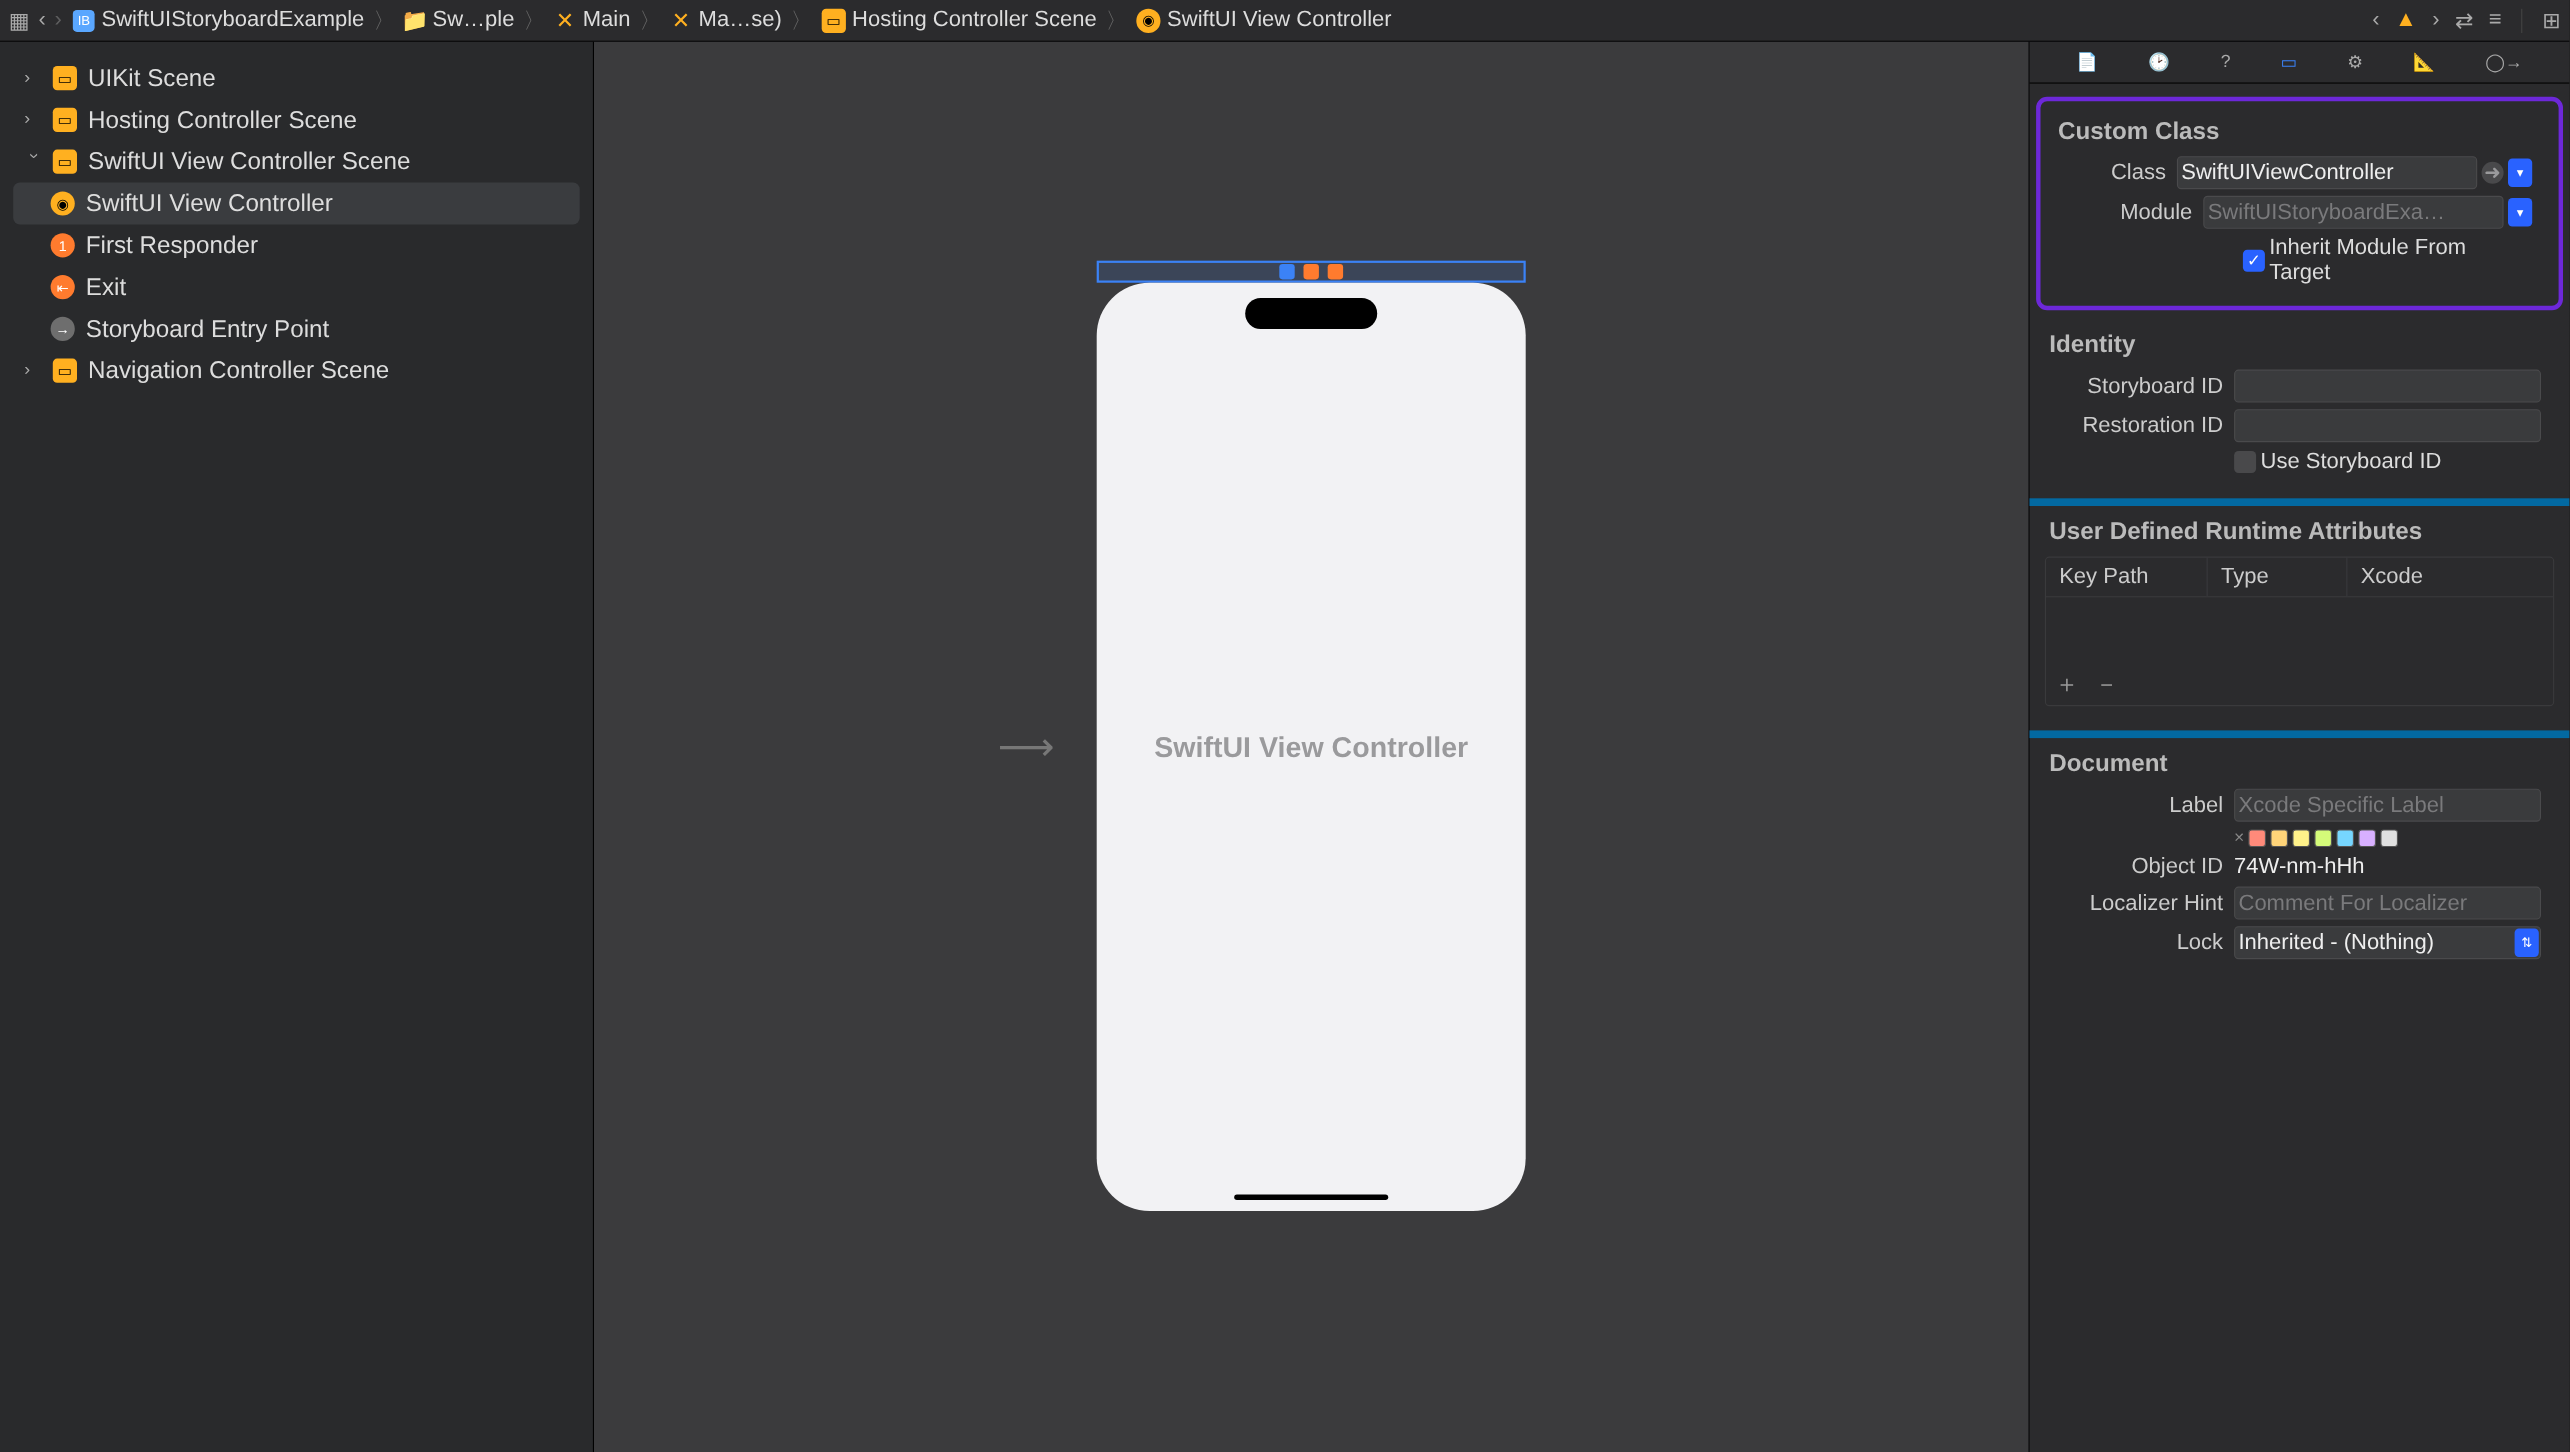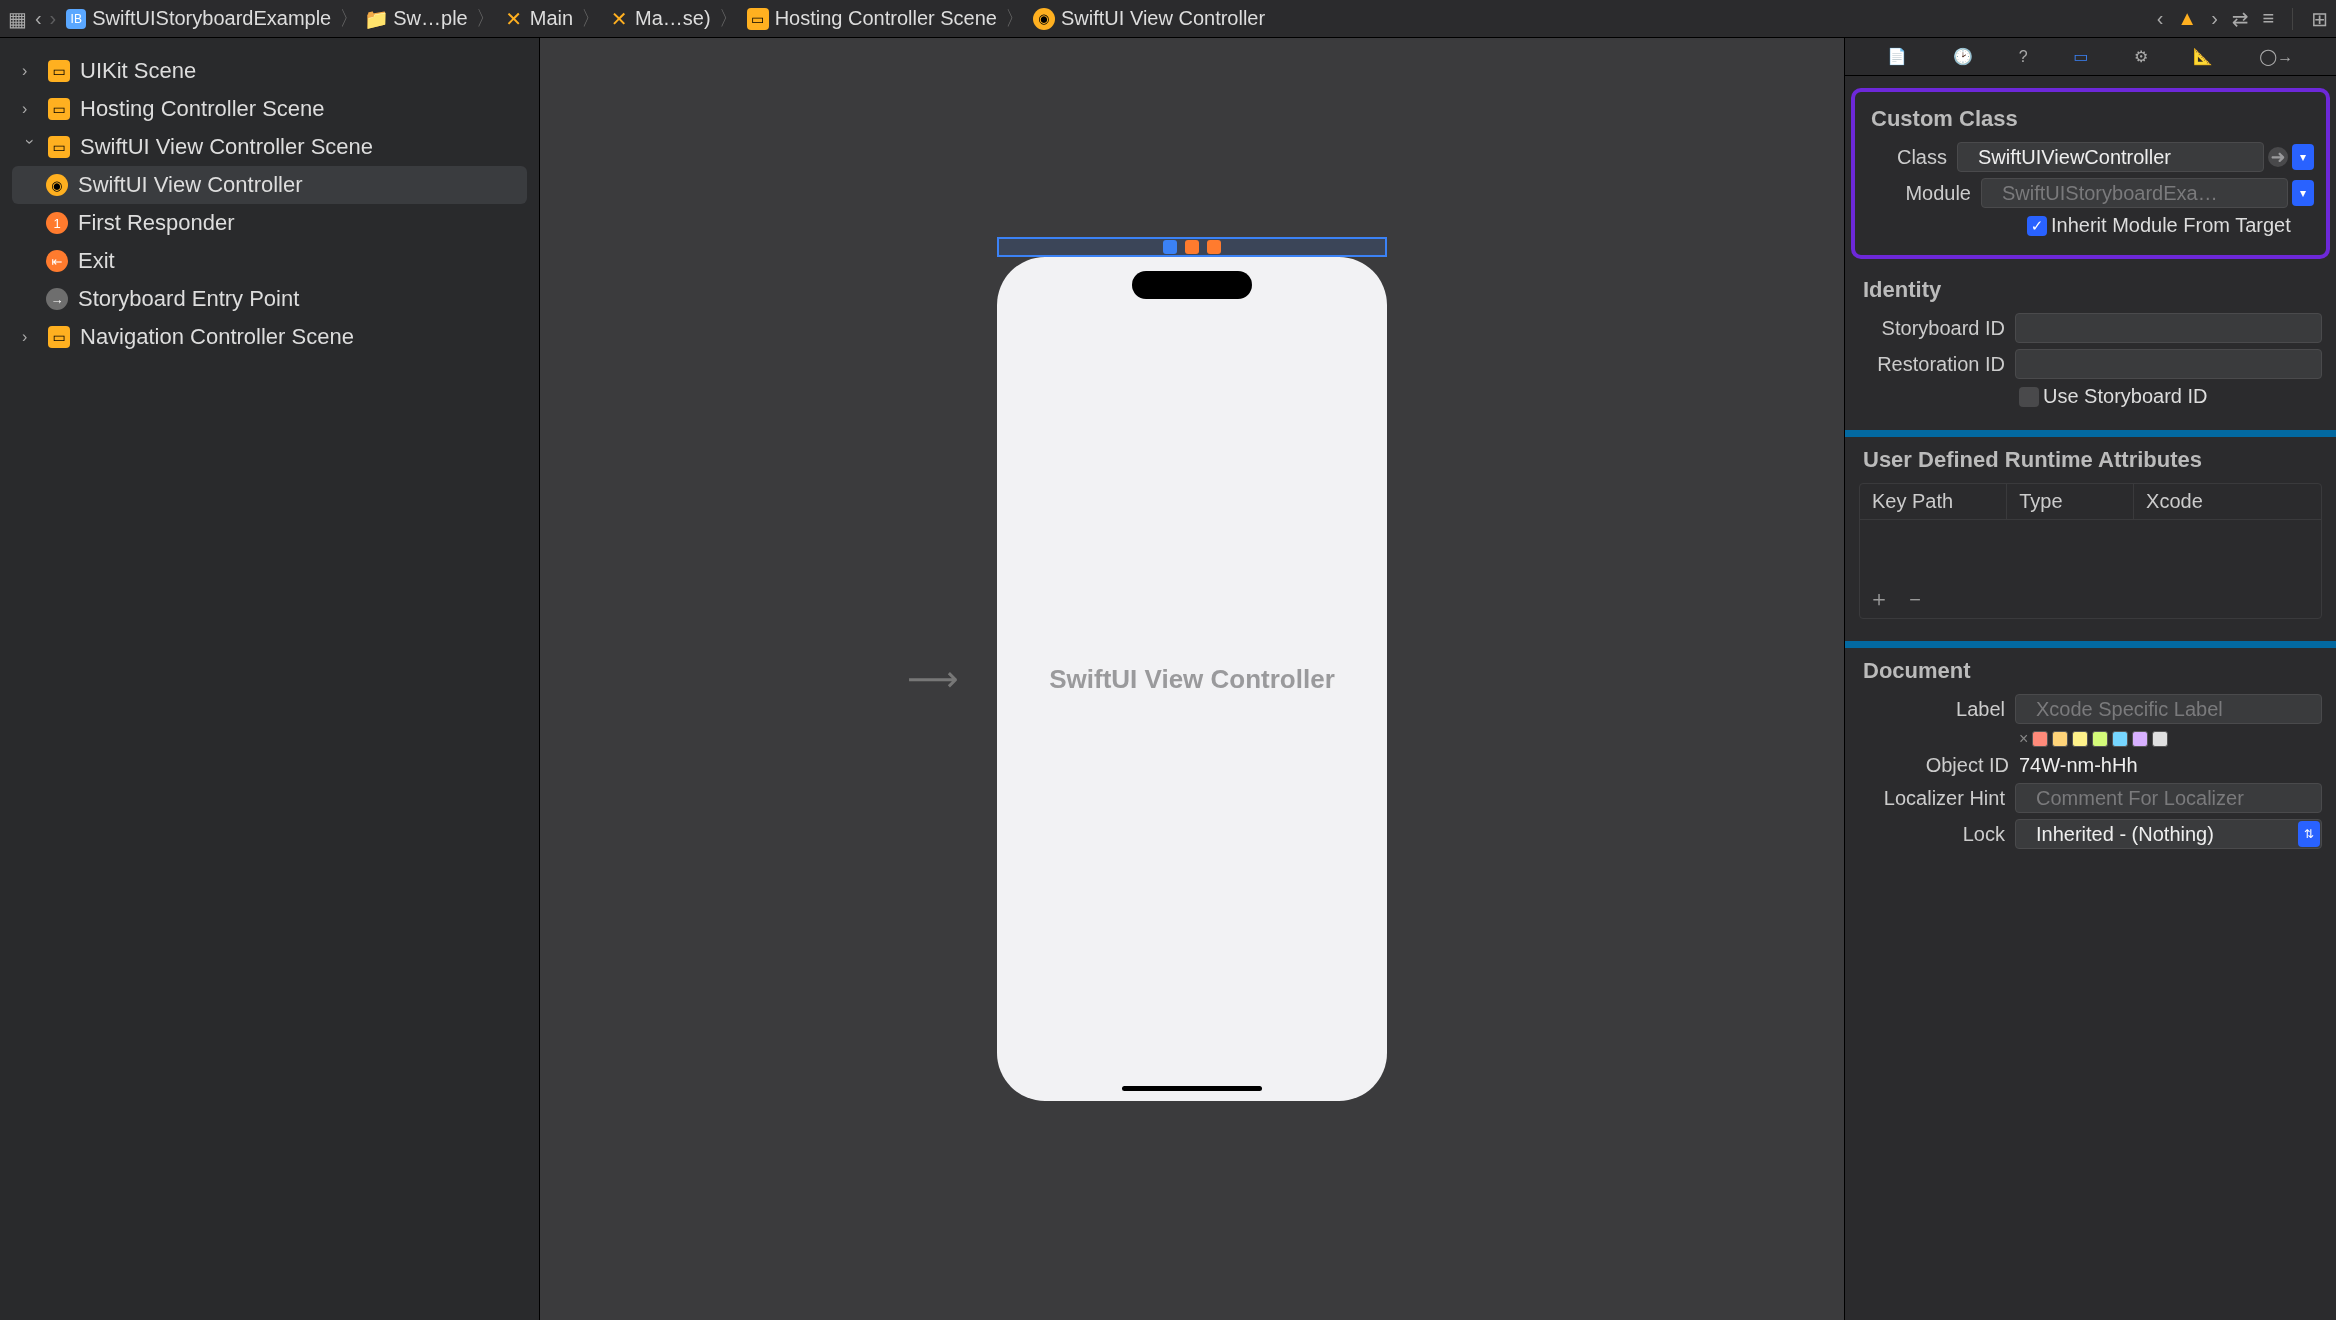--- a/index.html
+++ b/index.html
@@ -39,24 +39,24 @@
 
 .inspector { width: 492px; background: #2b2b2d; border-left: 1px solid #000; display: flex; flex-direction: column; }
 .inspector-tabs { height: 38px; border-bottom: 1px solid #000; display: flex; align-items: center; justify-content: space-around; padding: 0 20px; }
 .inspector-tabs .tab { color: #aaa; cursor: pointer; }
 .inspector-tabs .tab.active { color: #3b82f6; }
 .inspector-body { padding: 12px 0 0 0; font-size: 20px; }
 
 .highlight-box { border: 4px solid #6d28d9; border-radius: 10px; margin: 0 6px 8px 6px; padding: 8px 12px 12px 12px; }
 .section-title { font-size: 22px; font-weight: 700; color: #bbb; margin: 6px 0 10px 4px; }
 .section { padding: 4px 14px 16px 14px; border-bottom: 7px solid #0369a1; }
-.row { display: flex; align-items: center; gap: 10px; margin: 6px 0; }
+.row { display: flex; align-items: center; gap: 10px; margin: 6px 12px; }
 .row .label { width: 150px; text-align: right; color: #ccc; font-size: 20px; }
 .row .field { flex: 1; display: flex; align-items: center; gap: 4px; }
-input.text { flex: 1; background: #3a3b3d; border: 1px solid #4a4a4c; border-radius: 4px; color: #eee; padding: 3px 20px; font-size: 20px; height: 30px; }
+input.text { flex: 1; background: #3a3b3d; border: 1px solid #4a4a4c; border-radius: 4px; color: #eee; padding: 3px 3px; font-size: 20px; height: 30px; }
 input.text::placeholder { color: #7a7a7c; }
 .popup-arrow { width: 22px; height: 26px; background: #2962ff; border-radius: 4px; display: flex; align-items: center; justify-content: center; color: #fff; font-size: 12px; }
 .nav-arrow { width: 20px; height: 20px; color: #9a9a9c; font-size: 18px; background: #49494b; border-radius: 10px; display:flex; align-items:center; justify-content:center; }
 .checkbox { width: 20px; height: 20px; border-radius: 4px; display: inline-flex; align-items: center; justify-content: center; font-size: 15px; }
 .checkbox.checked { background: #2962ff; color: #fff; }
 .checkbox.unchecked { background: #49494b; }
 
 .attr-table { border: 1px solid #3a3a3c; border-radius: 4px; margin: 6px 0; }
 .attr-table .hdr { display: flex; border-bottom: 1px solid #3a3a3c; }
 .attr-table .hdr div { padding: 6px 12px; border-right: 1px solid #3a3a3c; color: #ccc; }

